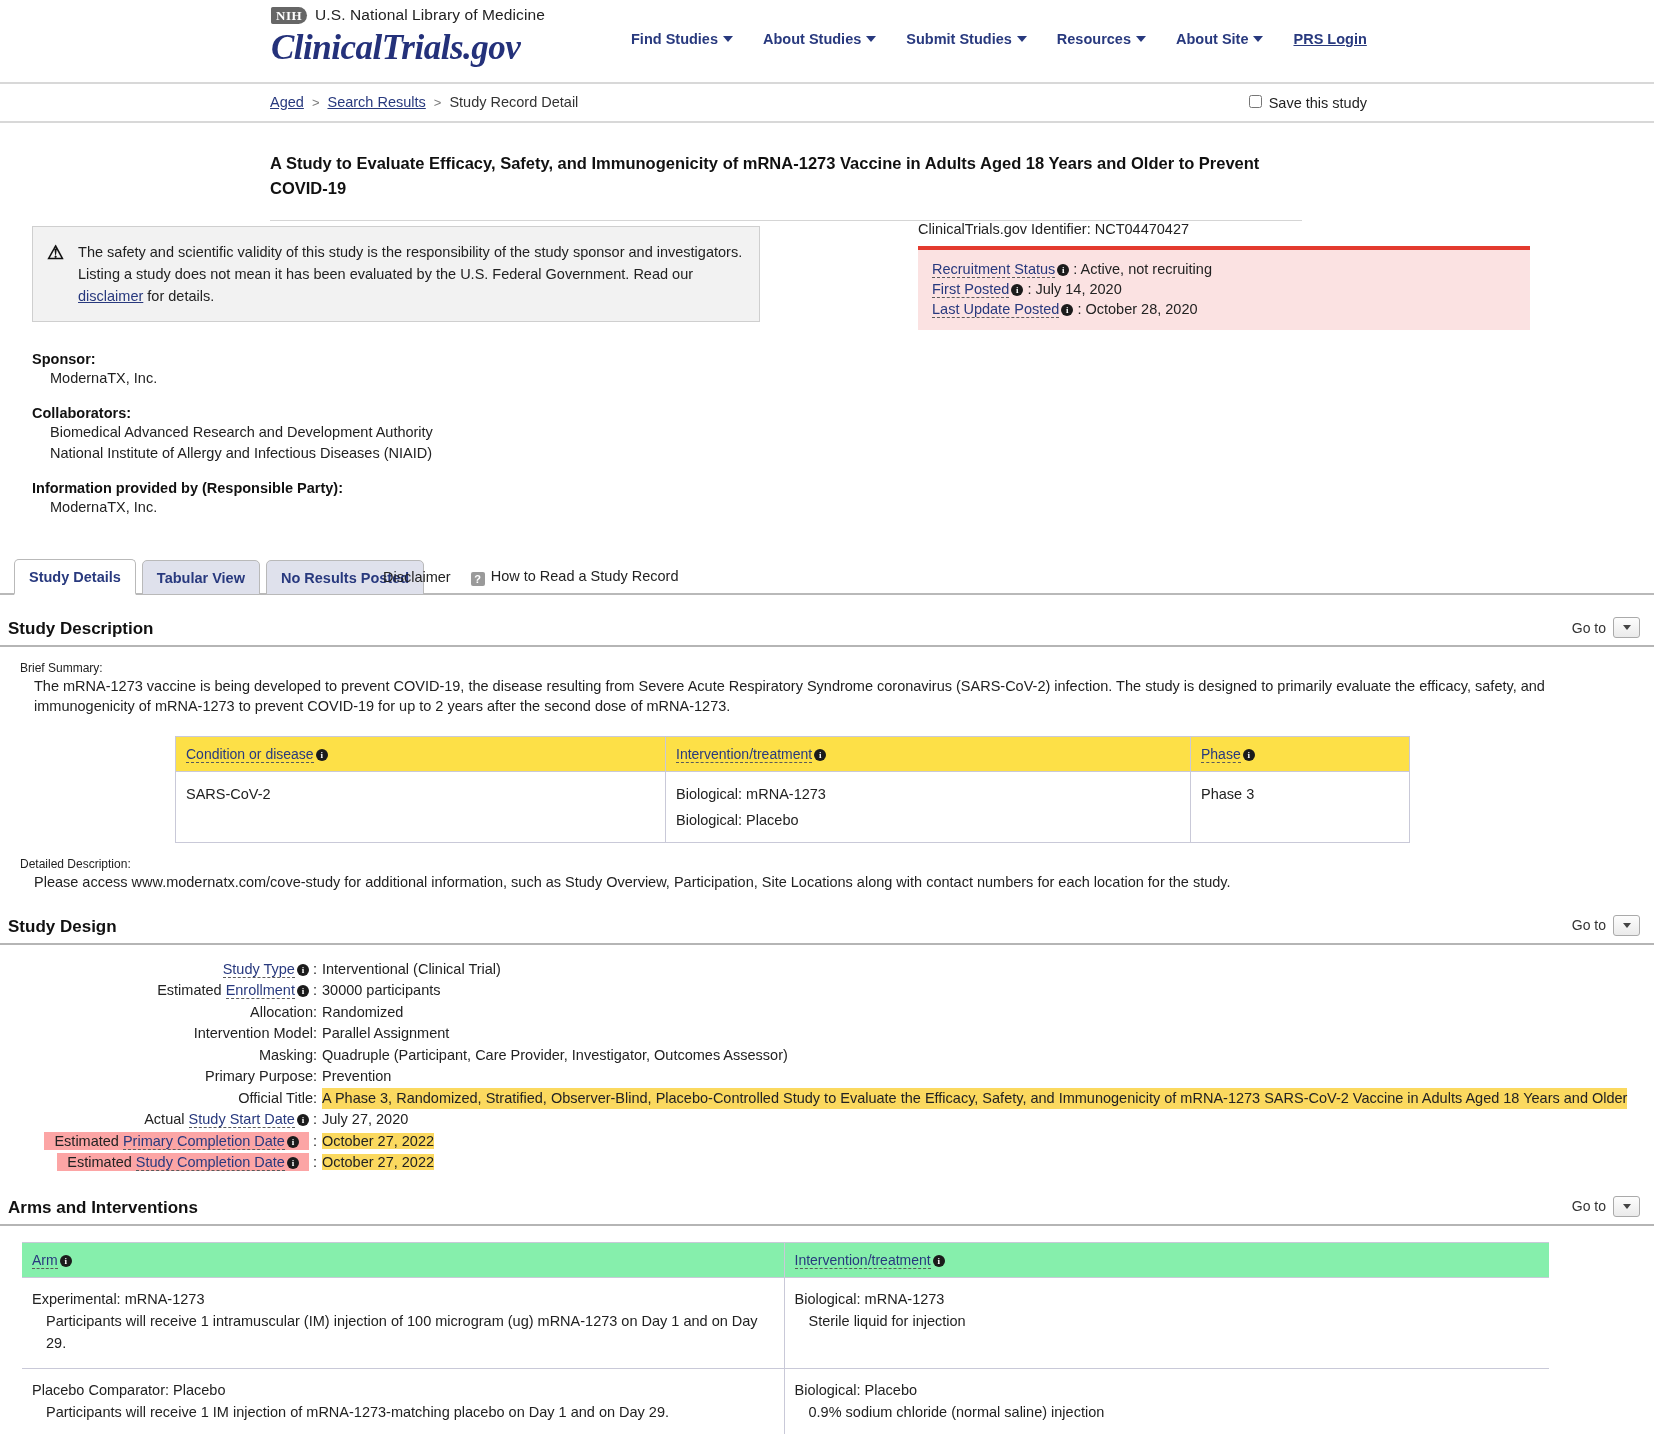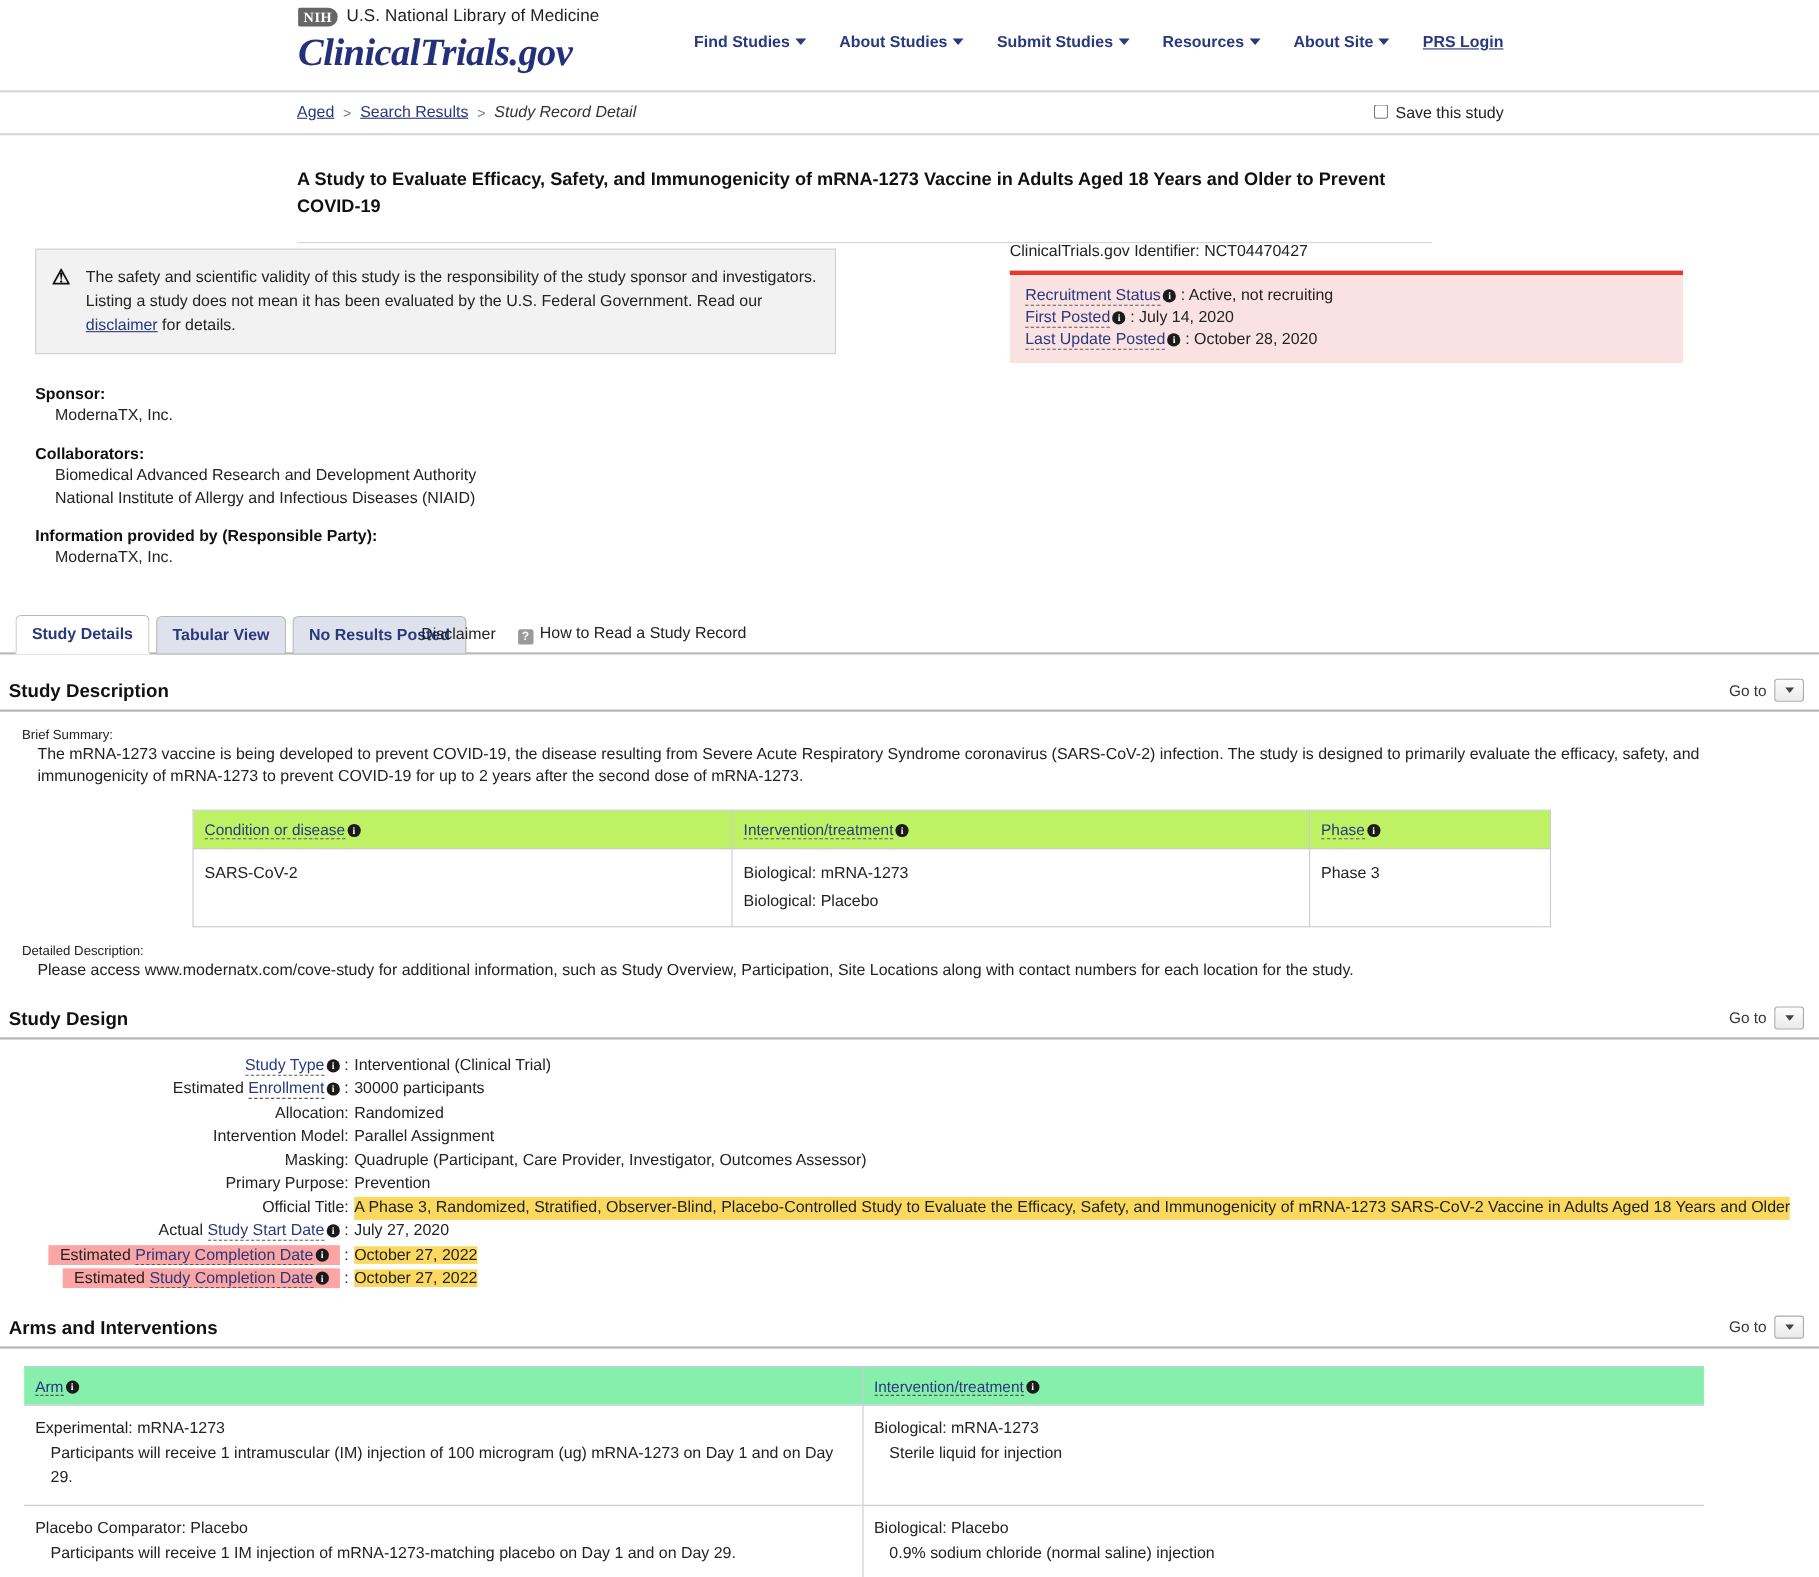--- a/index.html
+++ b/index.html
@@ -87,21 +87,21 @@
   .crumbs {
     position: absolute;
     left: 270px; top: 10px;
     display: flex;
     align-items: center;
     gap: 8px;
     font-size: 14.5px;
   }
   .crumbs a { color: #28397e; text-decoration: underline; }
   .crumbs .sep { color: #7b7b7b; font-size: 13px; }
-  .crumbs .cur { color: #333; font-style: italic; }
+  .crumbs .cur { color: #333; }
   .savebox {
     position: absolute;
     right: 287px; top: 11px;
     display: flex; align-items: flex-start; gap: 7px;
     font-size: 14.5px; color: #222;
   }
   .savebox input { width: 13px; height: 13px; margin: 0; }
 
   
   .titlewrap { padding: 28px 0 0 0; }
@@ -261,21 +261,21 @@
   .blockbody { font-size: 14.5px; color: #222; line-height: 19.5px; padding: 2px 20px 0 34px; }
 
   
   table.ctg {
     border-collapse: collapse;
     margin: 20px 0 0 175px;
     width: 1234px;
     table-layout: fixed;
   }
   table.ctg th {
-    background: #bef264;
+    background: #fde047;
     border: 1px solid #c9c9d8;
     text-align: left;
     font-size: 14px;
     font-weight: normal;
     padding: 9px 10px;
     color: #28397e;
   }
   table.ctg th .dotted { color: #28397e; font-weight: normal; }
   table.ctg td {
     border: 1px solid #c9c9d8;

